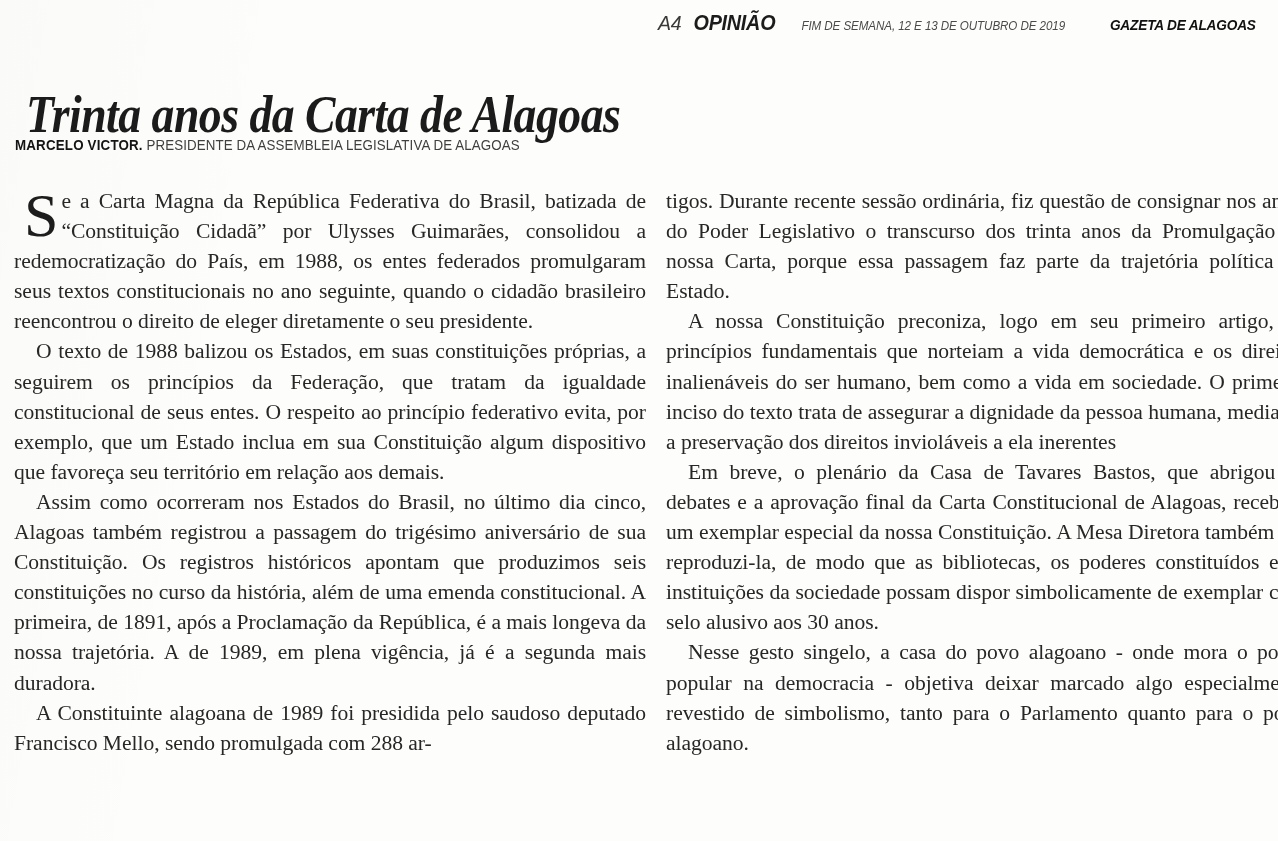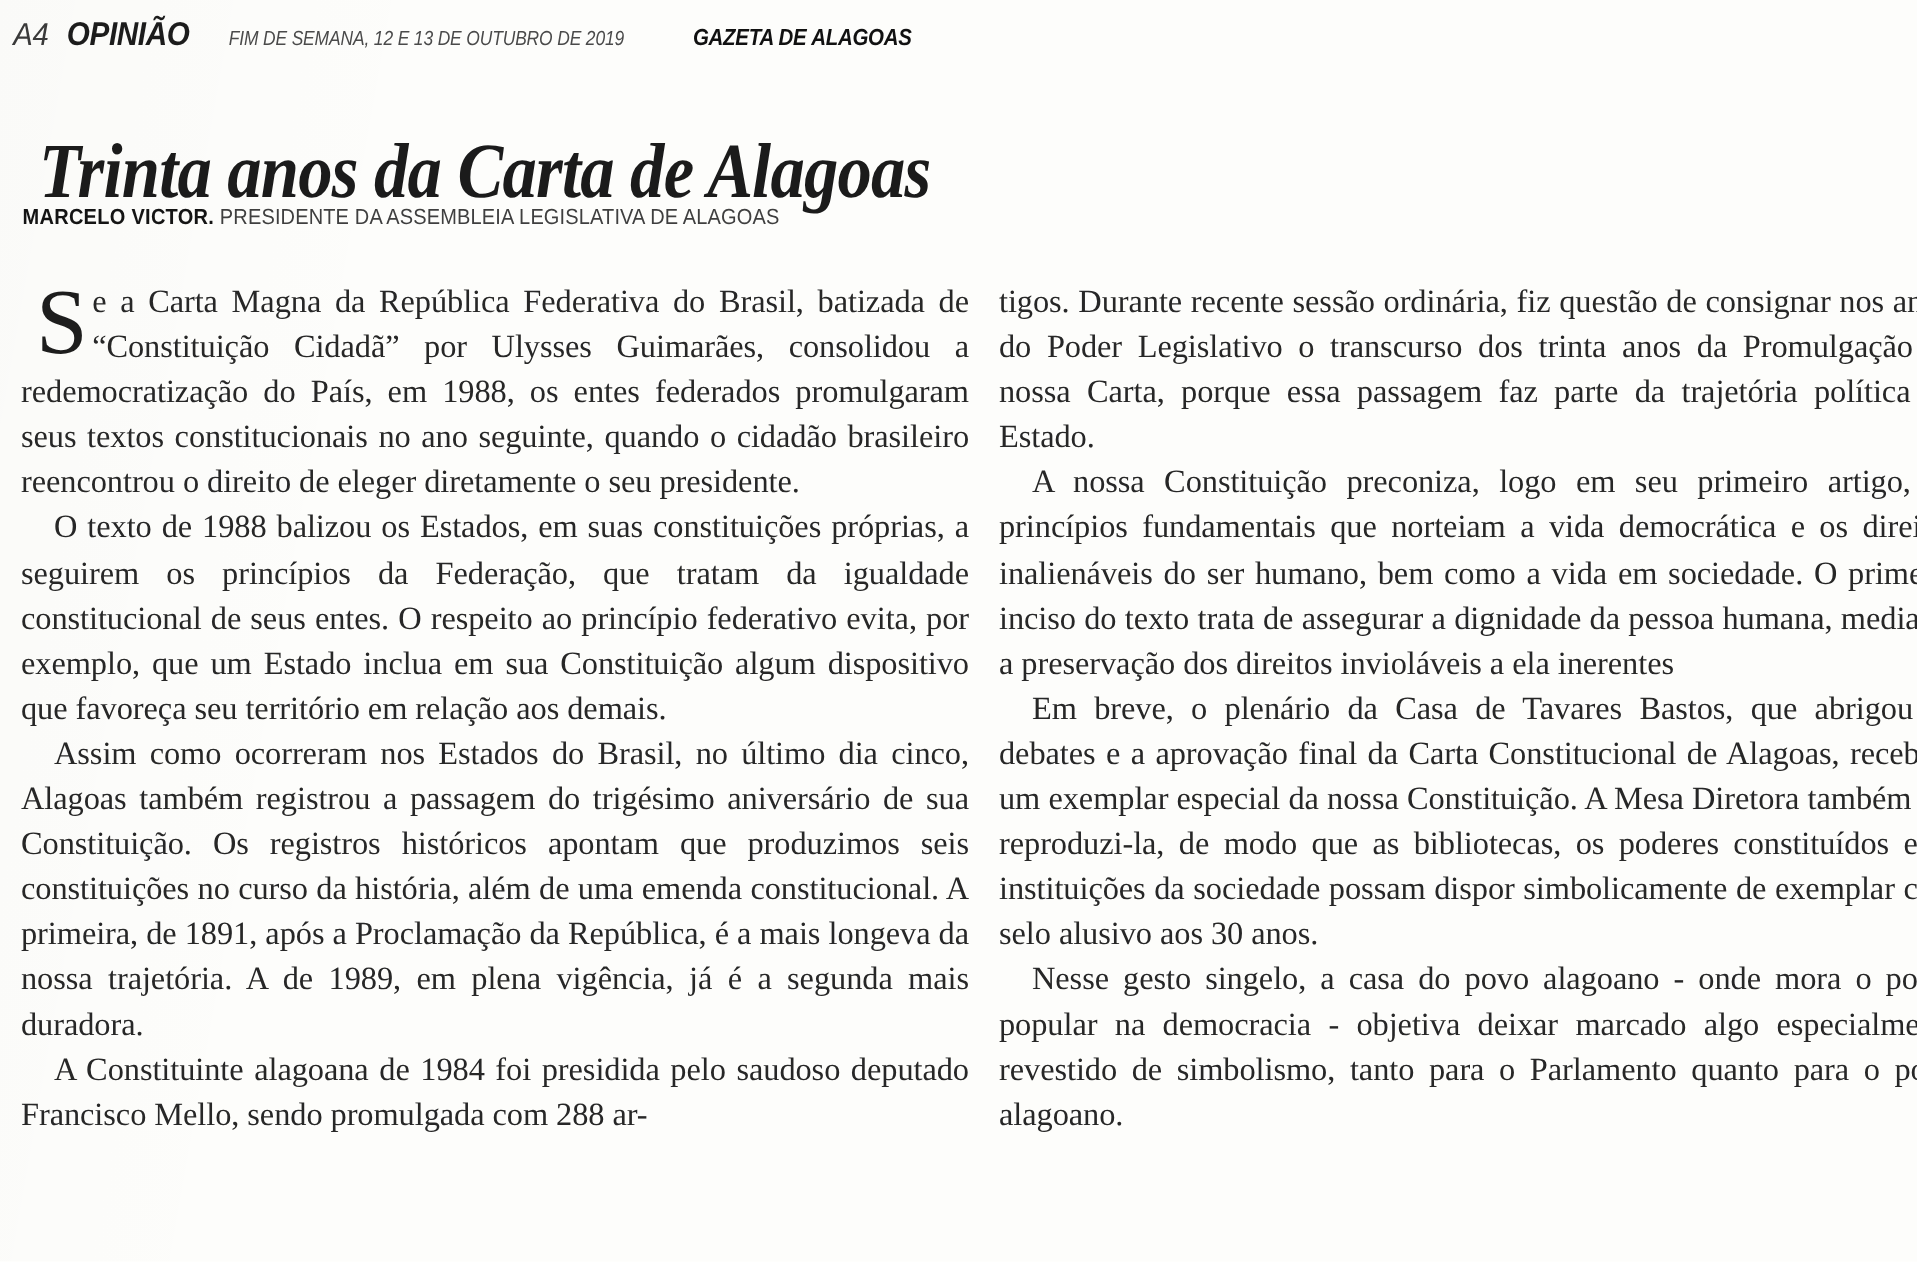--- a/index.html
+++ b/index.html
@@ -31,21 +31,21 @@
 
   
   .running-head {
     position: absolute;
     top: 10px;
     left: 8px;
     right: 0px;
     height: 30px;
     display: flex;
     align-items: baseline;
-    justify-content: flex-start;
+    justify-content: flex-end;
   }
   .rh-left {
     display: flex;
     align-items: baseline;
     gap: 7px;
     white-space: nowrap;
   }
   .folio {
     font-family: "Liberation Sans", "DejaVu Sans", sans-serif;
     font-style: italic;
@@ -216,21 +216,21 @@
   </div>
 
   <div class="columns">
 
     <div class="col col-left">
       <p class="lead">
         <span class="dropcap">S</span><span>e a Carta Magna da República Federativa do Brasil, batizada de “Constituição Cidadã” por Ulysses Guimarães, consolidou a redemocratização do País, em 1988, os entes federados promulgaram seus textos constitucionais no ano seguinte, quando o cidadão brasileiro reencontrou o direito de eleger diretamente o seu presidente.</span>
       </p>
       <p>O texto de 1988 balizou os Estados, em suas constituições próprias, a seguirem os princípios da Federação, que tratam da igualdade constitucional de seus entes. O respeito ao princípio federativo evita, por exemplo, que um Estado inclua em sua Constituição algum dispositivo que favoreça seu território em relação aos demais.</p>
       <p>Assim como ocorreram nos Estados do Brasil, no último dia cinco, Alagoas também registrou a passagem do trigésimo aniversário de sua Constituição. Os registros históricos apontam que produzimos seis constituições no curso da história, além de uma emenda constitucional. A primeira, de 1891, após a Proclamação da República, é a mais longeva da nossa trajetória. A de 1989, em plena vigência, já é a segunda mais duradora.</p>
-      <p>A Constituinte alagoana de 1984 foi presidida pelo saudoso deputado Francisco Mello, sendo promulgada com 288 ar-</p>
+      <p>A Constituinte alagoana de 1989 foi presidida pelo saudoso deputado Francisco Mello, sendo promulgada com 288 ar-</p>
     </div>
 
     <div class="col col-right">
       <p class="no-indent">tigos. Durante recente sessão ordinária, fiz questão de consignar nos anais do Poder Legislativo o transcurso dos trinta anos da Promulgação da nossa Carta, porque essa passagem faz parte da trajetória política do Estado.</p>
       <p>A nossa Constituição preconiza, logo em seu primeiro artigo, os princípios fundamentais que norteiam a vida democrática e os direitos inalienáveis do ser humano, bem como a vida em sociedade. O primeiro inciso do texto trata de assegurar a dignidade da pessoa humana, mediante a preservação dos direitos invioláveis a ela inerentes</p>
       <p>Em breve, o plenário da Casa de Tavares Bastos, que abrigou os debates e a aprovação final da Carta Constitucional de Alagoas, receberá um exemplar especial da nossa Constituição. A Mesa Diretora também vai reproduzi-la, de modo que as bibliotecas, os poderes constituídos e as instituições da sociedade possam dispor simbolicamente de exemplar com selo alusivo aos 30 anos.</p>
       <p>Nesse gesto singelo, a casa do povo alagoano - onde mora o poder popular na democracia - objetiva deixar marcado algo especialmente revestido de simbolismo, tanto para o Parlamento quanto para o povo alagoano.</p>
       <div class="edge-clip"></div>
     </div>
 

